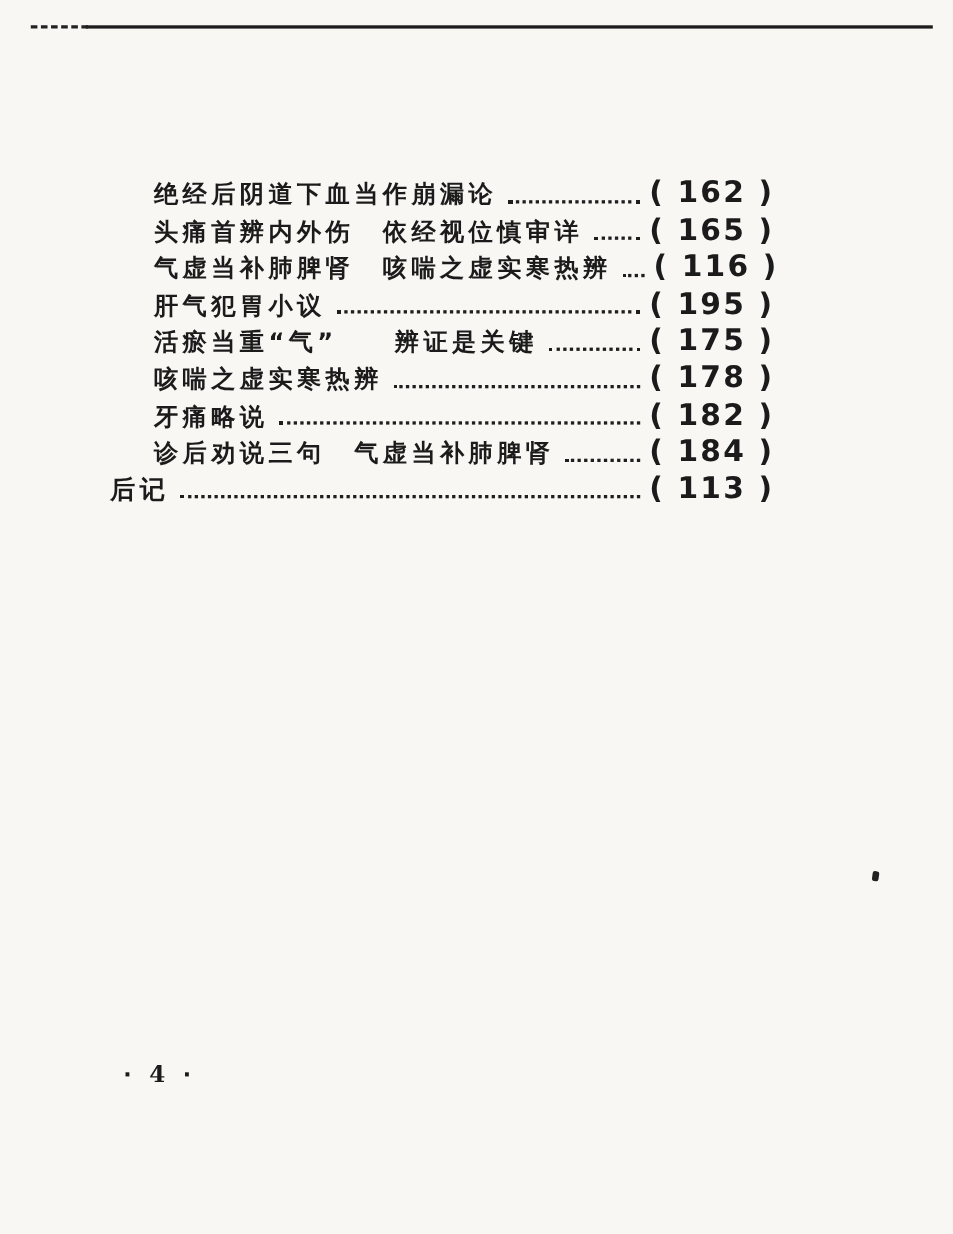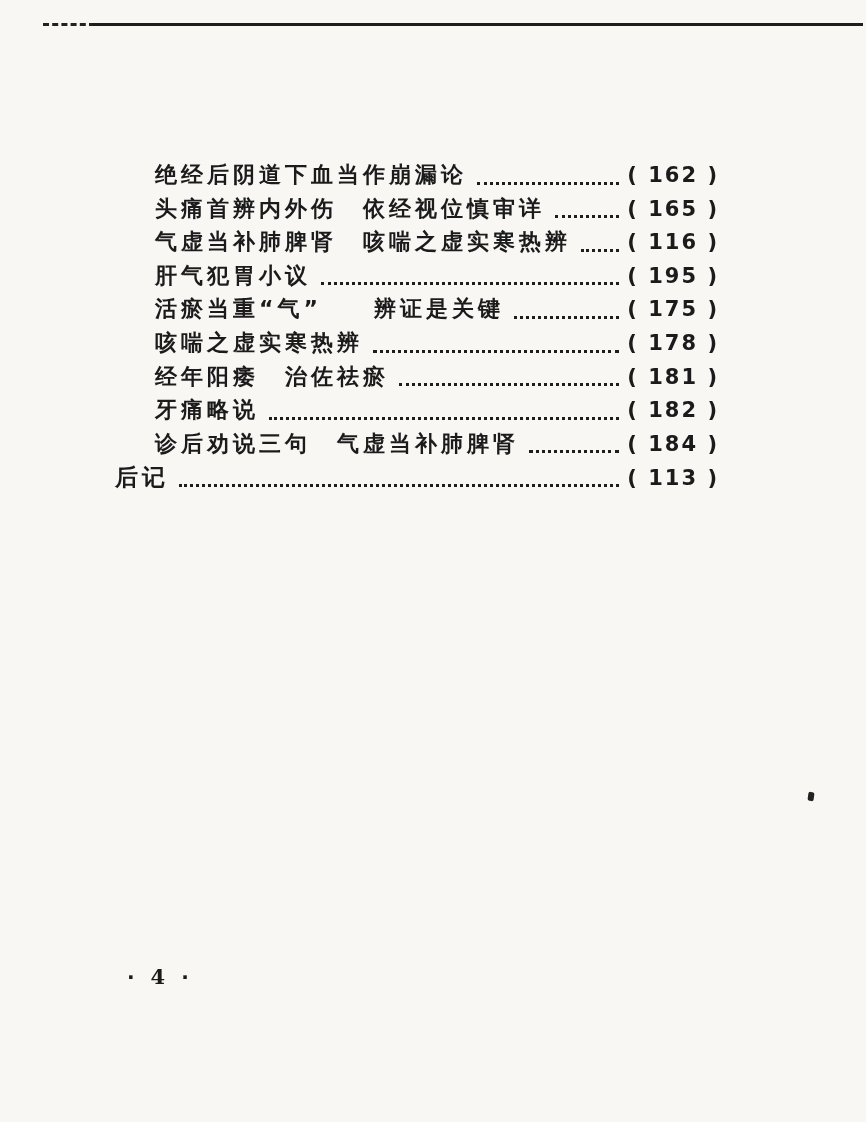--- a/index.html
+++ b/index.html
@@ -5,21 +5,21 @@
 <style>
   html, body { margin: 0; padding: 0; }
   body {
     width: 866px; height: 1122px;
     background: #f8f7f4;
     position: relative;
     overflow: hidden;
     font-family: "DejaVu Sans", sans-serif;
     color: #1b1b1b;
   }
-  .page { position: absolute; inset: 0; margin-left: 15px; }
+  .page { position: absolute; inset: 0; }
 
   
   .scanline { position: absolute; top: 23px; left: 0; width: 866px; height: 4px; }
   .scanline .dashes {
     position: absolute; left: 28px; top: 0; width: 52px; height: 0;
     border-top: 3px dashed #222;
   }
   .scanline .solid {
     position: absolute; left: 78px; top: 0; width: 770px; height: 3px;
     background: #1d1d1d;
@@ -38,21 +38,21 @@
   .t { white-space: pre; flex: 0 0 auto; }
   .leader {
     flex: 1 1 auto;
     border-bottom: 3px dotted #1e1e1e;
     align-self: flex-end;
     margin: 0 8px 9px 10px;
     min-width: 20px;
   }
   .p {
     flex: 0 0 auto;
-    font-size: 21px; font-weight: 600;
+    font-size: 27px; font-weight: 600;
     letter-spacing: 2px;
     white-space: pre;
   }
 
   
   .speck {
     position: absolute; left: 793px; top: 792px;
     width: 6px; height: 9px;
     background: #222; border-radius: 2px;
     transform: rotate(8deg);
@@ -110,25 +110,20 @@
       <span class="leader"></span>
       <span class="p">( 175 )</span>
     </div>
 
     <div class="row">
       <span class="t">咳喘之虚实寒热辨</span>
       <span class="leader"></span>
       <span class="p">( 178 )</span>
     </div>
 
-    <div class="row">
-      <span class="t">经年阳痿　治佐祛瘀</span>
-      <span class="leader"></span>
-      <span class="p">( 181 )</span>
-    </div>
 
     <div class="row">
       <span class="t">牙痛略说</span>
       <span class="leader"></span>
       <span class="p">( 182 )</span>
     </div>
 
     <div class="row">
       <span class="t">诊后劝说三句　气虚当补肺脾肾</span>
       <span class="leader"></span>

